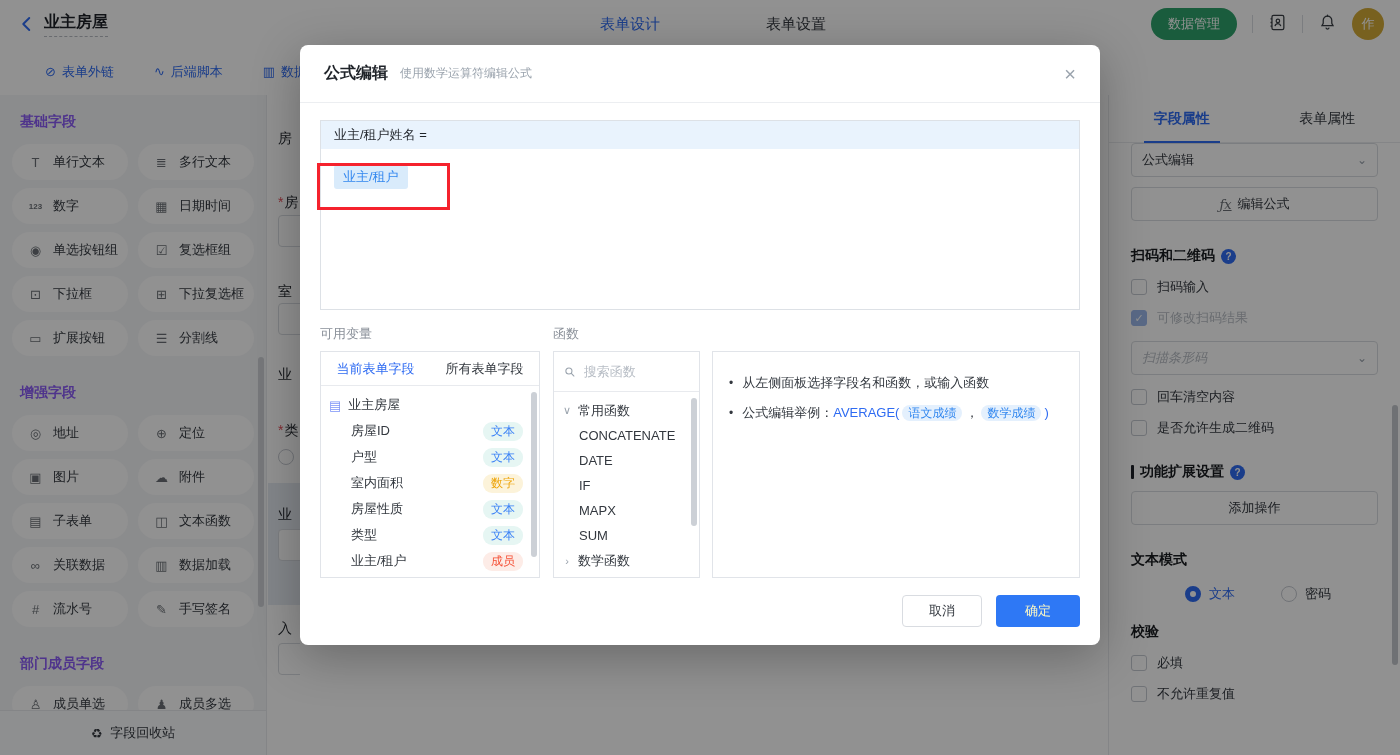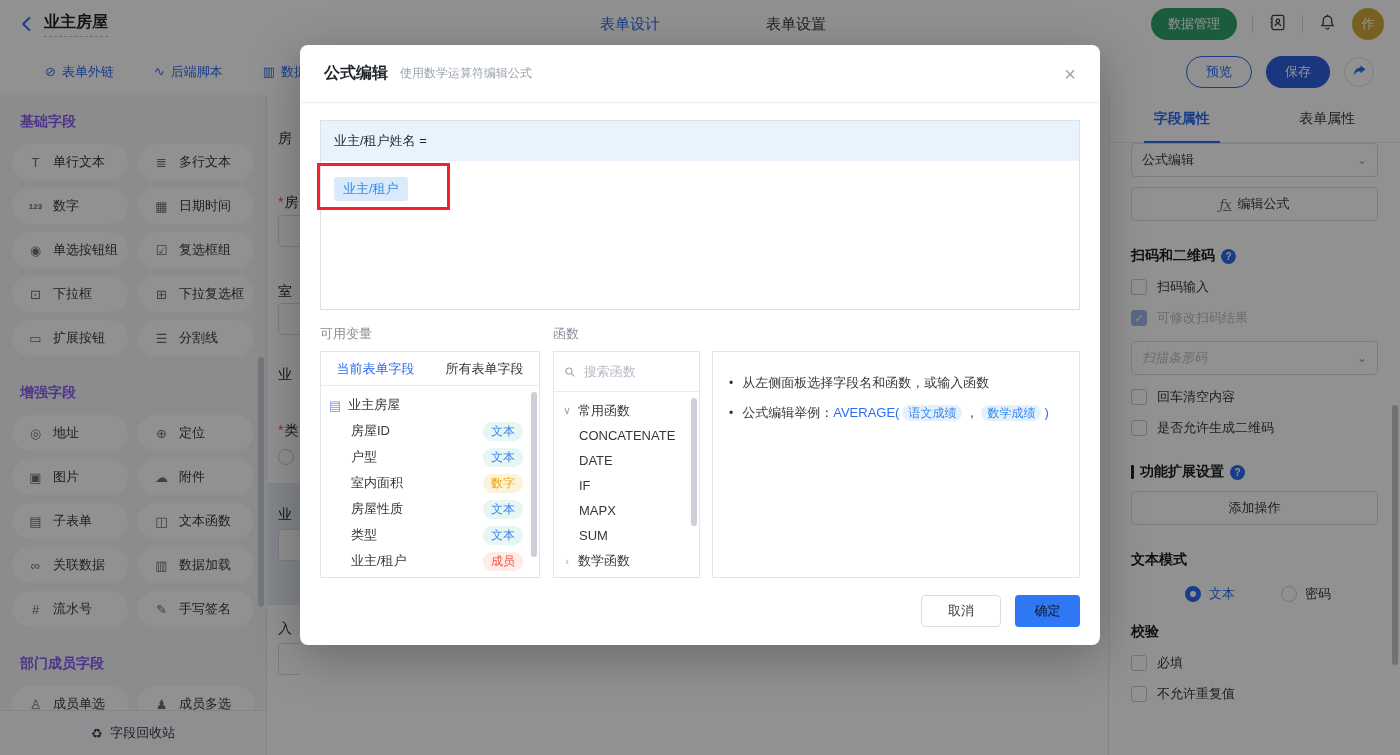--- a/index.html
+++ b/index.html
@@ -77,21 +77,21 @@
 
   
   .overlay { position:absolute; inset:0; background:rgba(0,0,0,.43); z-index:40; }
   .modal { position:absolute; left:300px; top:45px; width:800px; height:600px; background:#fff; border-radius:8px; z-index:50; box-shadow:0 12px 48px rgba(0,0,0,.28); }
   .mhead { height:58px; display:flex; align-items:center; padding:0 24px; border-bottom:1px solid #eceef1; }
   .mtitle { font-size:16px; font-weight:bold; }
   .msub { font-size:12px; color:#9aa3ad; margin-left:12px; }
   .mclose { margin-left:auto; color:#9aa3ad; font-size:20px; cursor:pointer; line-height:1; }
   .mbody { padding:17px 20px 0; }
   .fbox { border:1px solid #dde1e6; height:190px; background:#fff; }
-  .fhead { height:40px; background:#e9f3fd; display:flex; align-items:center; padding:0 13px; font-size:13px; color:#1f2329; }
+  .fhead { height:28px; background:#e9f3fd; display:flex; align-items:center; padding:0 13px; font-size:13px; color:#1f2329; }
   .fedit { padding:16px 13px; }
   .chip { display:inline-block; background:#d9ebfb; color:#3287ef; font-size:13px; padding:3px 9px; border-radius:3px; cursor:pointer; }
   .redbox { position:absolute; left:17px; top:118px; width:133px; height:47px; border:3px solid #f5222d; z-index:5; pointer-events:none; }
   .cols { display:flex; }
   .col-vars { width:220px; }
   .col-funcs { width:147px; margin-left:13px; }
   .col-help { width:368px; margin-left:12px; }
   .collbl { margin-top:15px; font-size:13px; color:#8a9099; }
   .panelbox { border:1px solid #e1e4e9; height:227px; margin-top:8px; position:relative; overflow:hidden; background:#fff; }
   .vtabs { display:flex; height:34px; border-bottom:1px solid #e8eaee; font-size:13px; }
@@ -115,21 +115,21 @@
   .fchev { color:#9aa3ad; font-size:11px; width:10px; text-align:center; }
   .fitem { height:25px; display:flex; align-items:center; padding-left:21px; color:#33383f; cursor:pointer; }
   .fscroll { position:absolute; right:2px; top:46px; width:6px; height:128px; background:#ccd0d6; border-radius:3px; }
   .helpbox { padding:12px 16px; font-size:13px; color:#33383f; }
   .hrow { display:flex; align-items:baseline; gap:9px; margin-top:8px; line-height:22px; }
   .bullet { font-size:12px; }
   .blue { color:#2e6bf2; }
   .hchip { background:#e4f0fd; color:#3287ef; border-radius:8px; padding:1px 6px; margin:0 3px; font-size:12px; cursor:pointer; }
   .mfoot { display:flex; justify-content:flex-end; gap:14px; margin-top:17px; }
   .btn-cancel { width:80px; height:32px; border:1px solid #d9dce1; border-radius:4px; background:#fff; color:#33383f; font-size:13px; }
-  .btn-ok { width:65px; height:32px; border:none; border-radius:4px; background:#2e78f5; color:#0f172a; font-size:13px; }
+  .btn-ok { width:84px; height:32px; border:none; border-radius:4px; background:#2e78f5; color:#fef9c3; font-size:13px; }
 </style>
 </head>
 <body>
 
 <div class="page">
 
   <div class="topbar">
     <span class="backwrap">
       <svg width="18" height="18" viewBox="0 0 24 24" fill="none" stroke="#2e6bf2" stroke-width="2.6" stroke-linecap="round" stroke-linejoin="round">
           <path d="M15 4l-8 8 8 8"></path>
@@ -169,29 +169,20 @@
       <span>表单外链</span>
     </span>
     <span class="tlink">
       <span class="ticon">∿</span>
       <span>后端脚本</span>
     </span>
     <span class="tlink">
       <span class="ticon">▥</span>
       <span>数据权</span>
     </span>
-    <div class="tool-right">
-      <button class="btn-outline">预览</button>
-      <button class="btn-save">保存</button>
-      <span class="share-circle">
-        <svg width="15" height="15" viewBox="0 0 24 24" fill="#2e6bf2">
-            <path d="M13.5 5.5V2.2l8 6.3-8 6.3v-3.3c-5.2 0-8.3 2.2-10.6 6.3.4-7.3 4.4-11.6 10.6-12.3z"></path>
-          </svg>
-      </span>
-    </div>
   </div>
 
   <div class="sidebar">
     <div class="sec-title">基础字段</div>
     <div class="grid">
       <div class="fpill">
           <span class="fico">T</span>
           <span>单行文本</span>
         </div>
       <div class="fpill">

